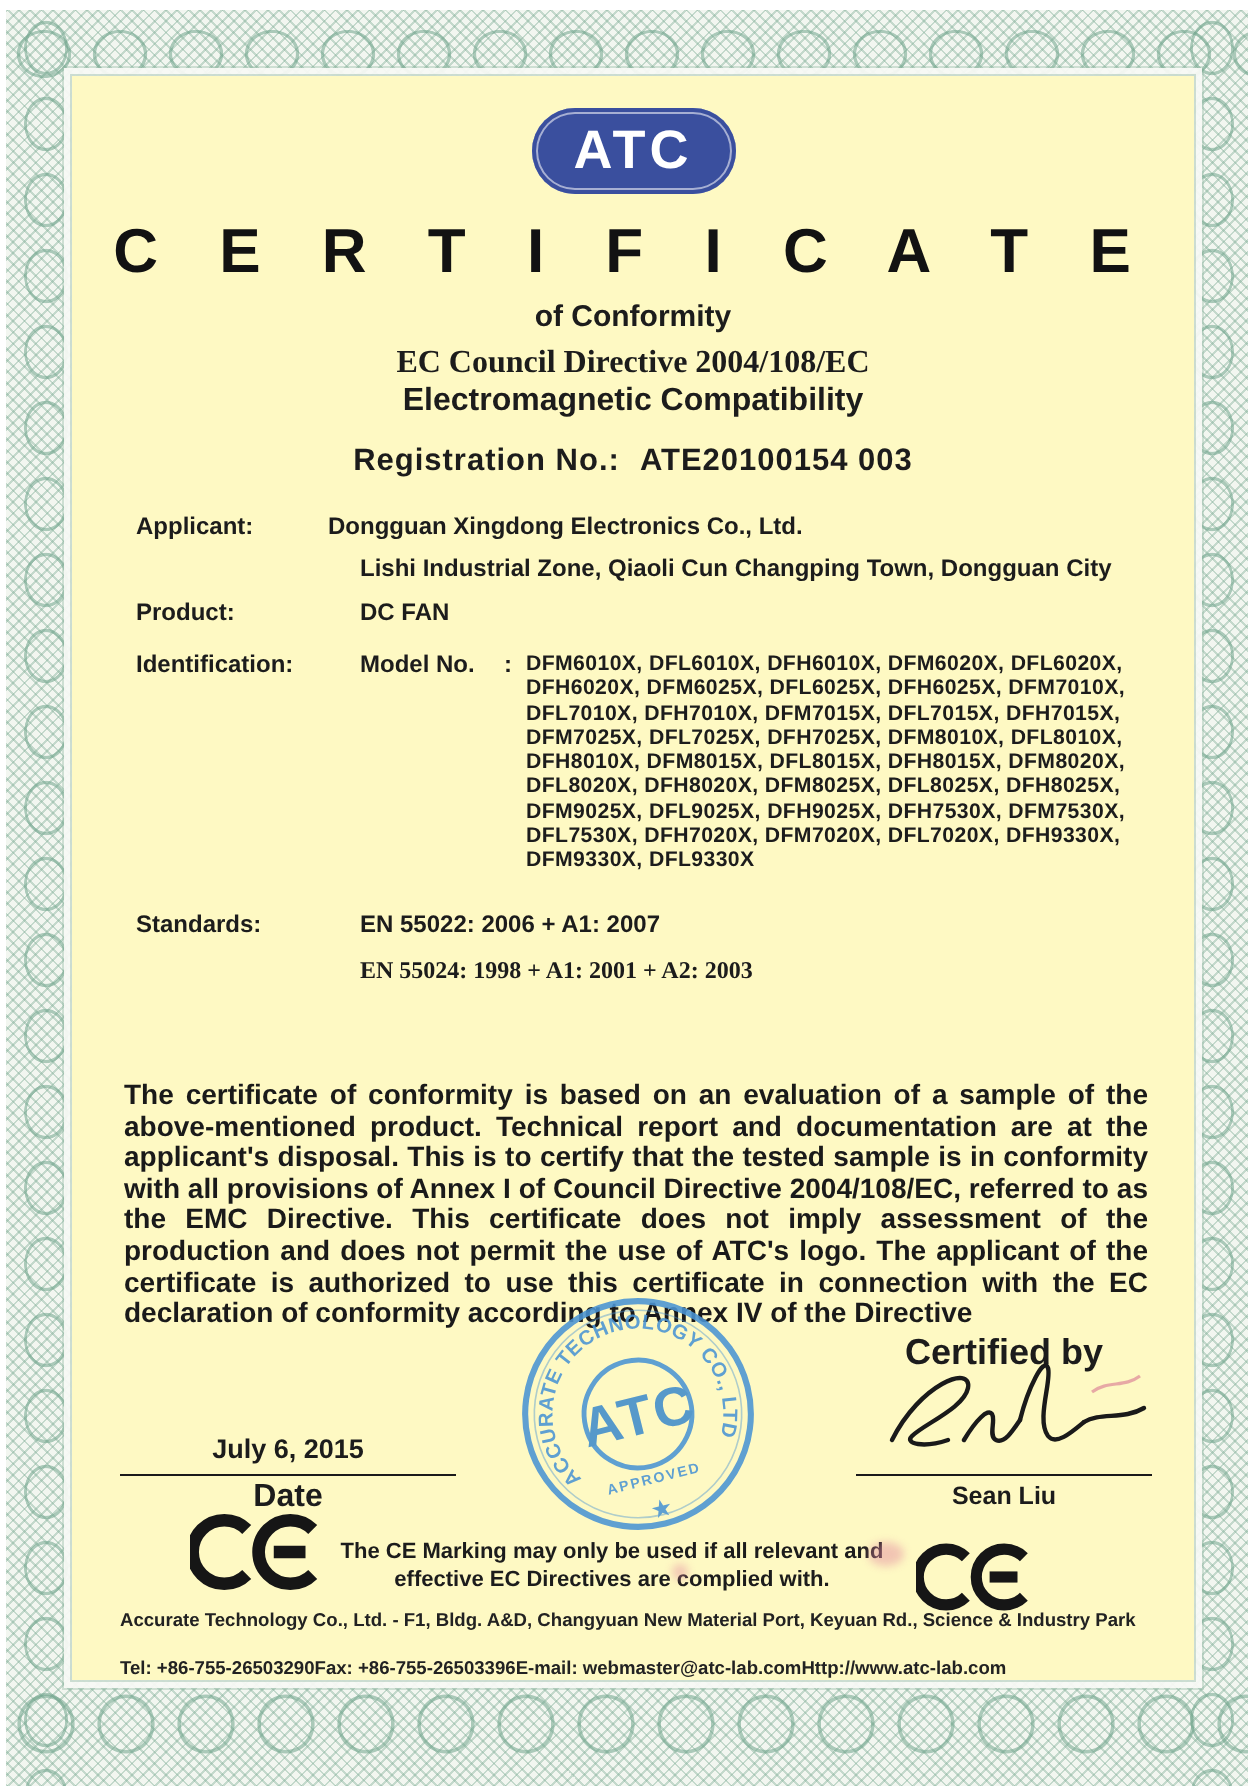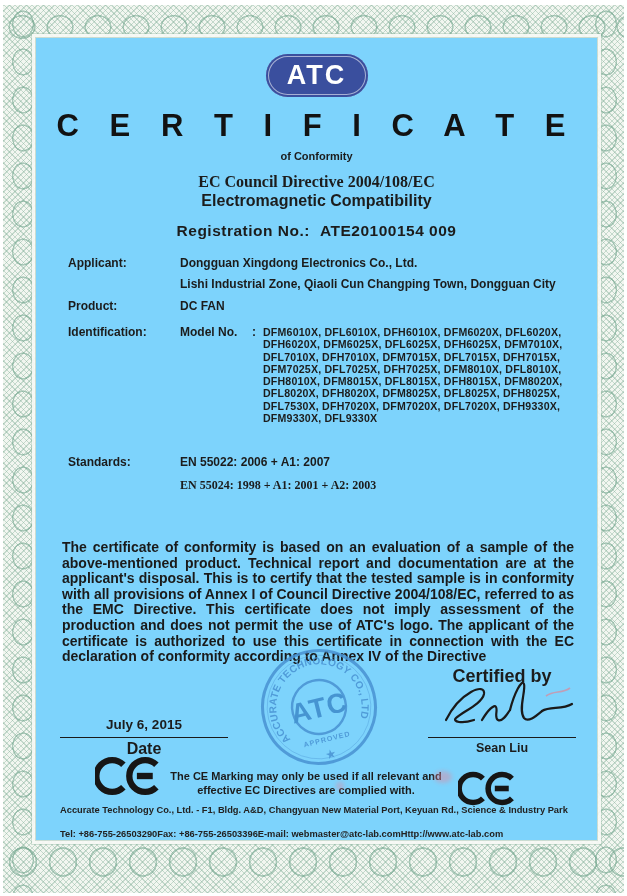--- a/index.html
+++ b/index.html
@@ -20,33 +20,33 @@
     background-size:38px 44px;}
   .edge.top{top:0;}
   .edge.bottom{bottom:0;height:58px;background-size:40px 54px;}
   .edge.v{top:0;bottom:0;width:44px;
     background-image:radial-gradient(ellipse 42% 55% at 50% 50%, rgba(0,0,0,0) 56%, rgba(112,164,140,.55) 58% 64%, rgba(0,0,0,0) 66%);
     background-size:40px 38px;}
   .edge.left{left:0;}
   .edge.right{right:0;width:38px;}
   
   .paper{
-    position:absolute;left:36px;top:38px;width:561px;height:802px;background:#7dd3fc;
+    position:absolute;left:36px;top:38px;width:561px;height:802px;background:#fef9c3;
     box-shadow:0 0 0 1px rgba(140,180,158,.40), 0 0 0 4px rgba(252,252,248,.9), 0 0 0 5px rgba(140,180,158,.35);
   }
   .abs{position:absolute;}
   .center{left:0;width:100%;text-align:center;}
   
   .logo{
     left:50%;transform:translateX(-50%);top:16px;width:102px;height:43px;border-radius:22px;
     background:#3a4f9e;color:#ffffff;font-weight:bold;font-size:27px;letter-spacing:2px;
     display:flex;align-items:center;justify-content:center;box-shadow:inset 0 0 0 2px #3a4f9e, inset 0 0 0 3px rgba(255,255,255,.55);
   }
   .title{top:70px;font-size:31px;font-weight:bold;letter-spacing:11px;color:#121212;}
-  .subtitle{top:112px;font-size:11px;font-weight:bold;}
+  .subtitle{top:112px;font-size:15px;font-weight:bold;}
   .directive1{top:135px;font-size:16px;font-weight:bold;font-family:Liberation Serif, serif;}
   .directive2{top:154px;font-size:16px;font-weight:bold;}
   .registration{top:184px;font-size:15.5px;font-weight:bold;letter-spacing:.5px;}
   .registration .gap{display:inline-block;width:10px;}
   
   .flabel{font-size:12px;font-weight:bold;}
   .fvalue{font-size:12px;font-weight:bold;}
   .models{font-size:10.6px;font-weight:bold;line-height:12.3px;letter-spacing:.2px;width:312px;}
   
   .declaration{
@@ -84,40 +84,41 @@
   <div class="paper">
 
     <div class="abs logo">
       <span>ATC</span>
     </div>
     <div class="abs center title">C E R T I F I C A T E</div>
     <div class="abs center subtitle">of Conformity</div>
     <div class="abs center directive1">EC Council Directive 2004/108/EC</div>
     <div class="abs center directive2">Electromagnetic Compatibility</div>
     <div class="abs center registration">
-      <span>Registration No.:</span><span class="gap"></span><span>ATE20100154 009</span>
+      <span>Registration No.:</span><span class="gap"></span><span>ATE20100154 003</span>
     </div>
 
     <div class="abs flabel" style="left:32px;top:218px;">Applicant:</div>
-    <div class="abs fvalue" style="left:144px;top:218px;">Dongguan Xingdong Electronics Co., Ltd.</div>
+    <div class="abs fvalue" style="left:128px;top:218px;">Dongguan Xingdong Electronics Co., Ltd.</div>
     <div class="abs fvalue" style="left:144px;top:239px;">Lishi Industrial Zone, Qiaoli Cun Changping Town, Dongguan City</div>
 
     <div class="abs flabel" style="left:32px;top:261px;">Product:</div>
     <div class="abs fvalue" style="left:144px;top:261px;">DC FAN</div>
 
     <div class="abs flabel" style="left:32px;top:287px;">Identification:</div>
     <div class="abs fvalue" style="left:144px;top:287px;">Model No.</div>
     <div class="abs fvalue" style="left:216px;top:287px;">:</div>
     <div class="abs models" style="left:227px;top:288px;">
       <div>DFM6010X, DFL6010X, DFH6010X, DFM6020X, DFL6020X,</div>
       <div>DFH6020X, DFM6025X, DFL6025X, DFH6025X, DFM7010X,</div>
       <div>DFL7010X, DFH7010X, DFM7015X, DFL7015X, DFH7015X,</div>
       <div>DFM7025X, DFL7025X, DFH7025X, DFM8010X, DFL8010X,</div>
       <div>DFH8010X, DFM8015X, DFL8015X, DFH8015X, DFM8020X,</div>
       <div>DFL8020X, DFH8020X, DFM8025X, DFL8025X, DFH8025X,</div>
+      <div>DFM9025X, DFL9025X, DFH9025X, DFH7530X, DFM7530X,</div>
       <div>DFL7530X, DFH7020X, DFM7020X, DFL7020X, DFH9330X,</div>
       <div>DFM9330X, DFL9330X</div>
     </div>
 
     <div class="abs flabel" style="left:32px;top:417px;">Standards:</div>
     <div class="abs fvalue" style="left:144px;top:417px;">EN 55022: 2006 + A1: 2007</div>
     <div class="abs fvalue" style="left:144px;top:440px;font-family:Liberation Serif, serif;">EN 55024: 1998 + A1: 2001 + A2: 2003</div>
 
     <p class="abs declaration">The certificate of conformity is based on an evaluation of a sample of the above-mentioned product. Technical report and documentation are at the applicant's disposal. This is to certify that the tested sample is in conformity with all provisions of Annex I of Council Directive 2004/108/EC, referred to as the EMC Directive. This certificate does not imply assessment of the production and does not permit the use of ATC's logo. The applicant of the certificate is authorized to use this certificate in connection with the EC declaration of conformity according to Annex IV of the Directive</p>
 

